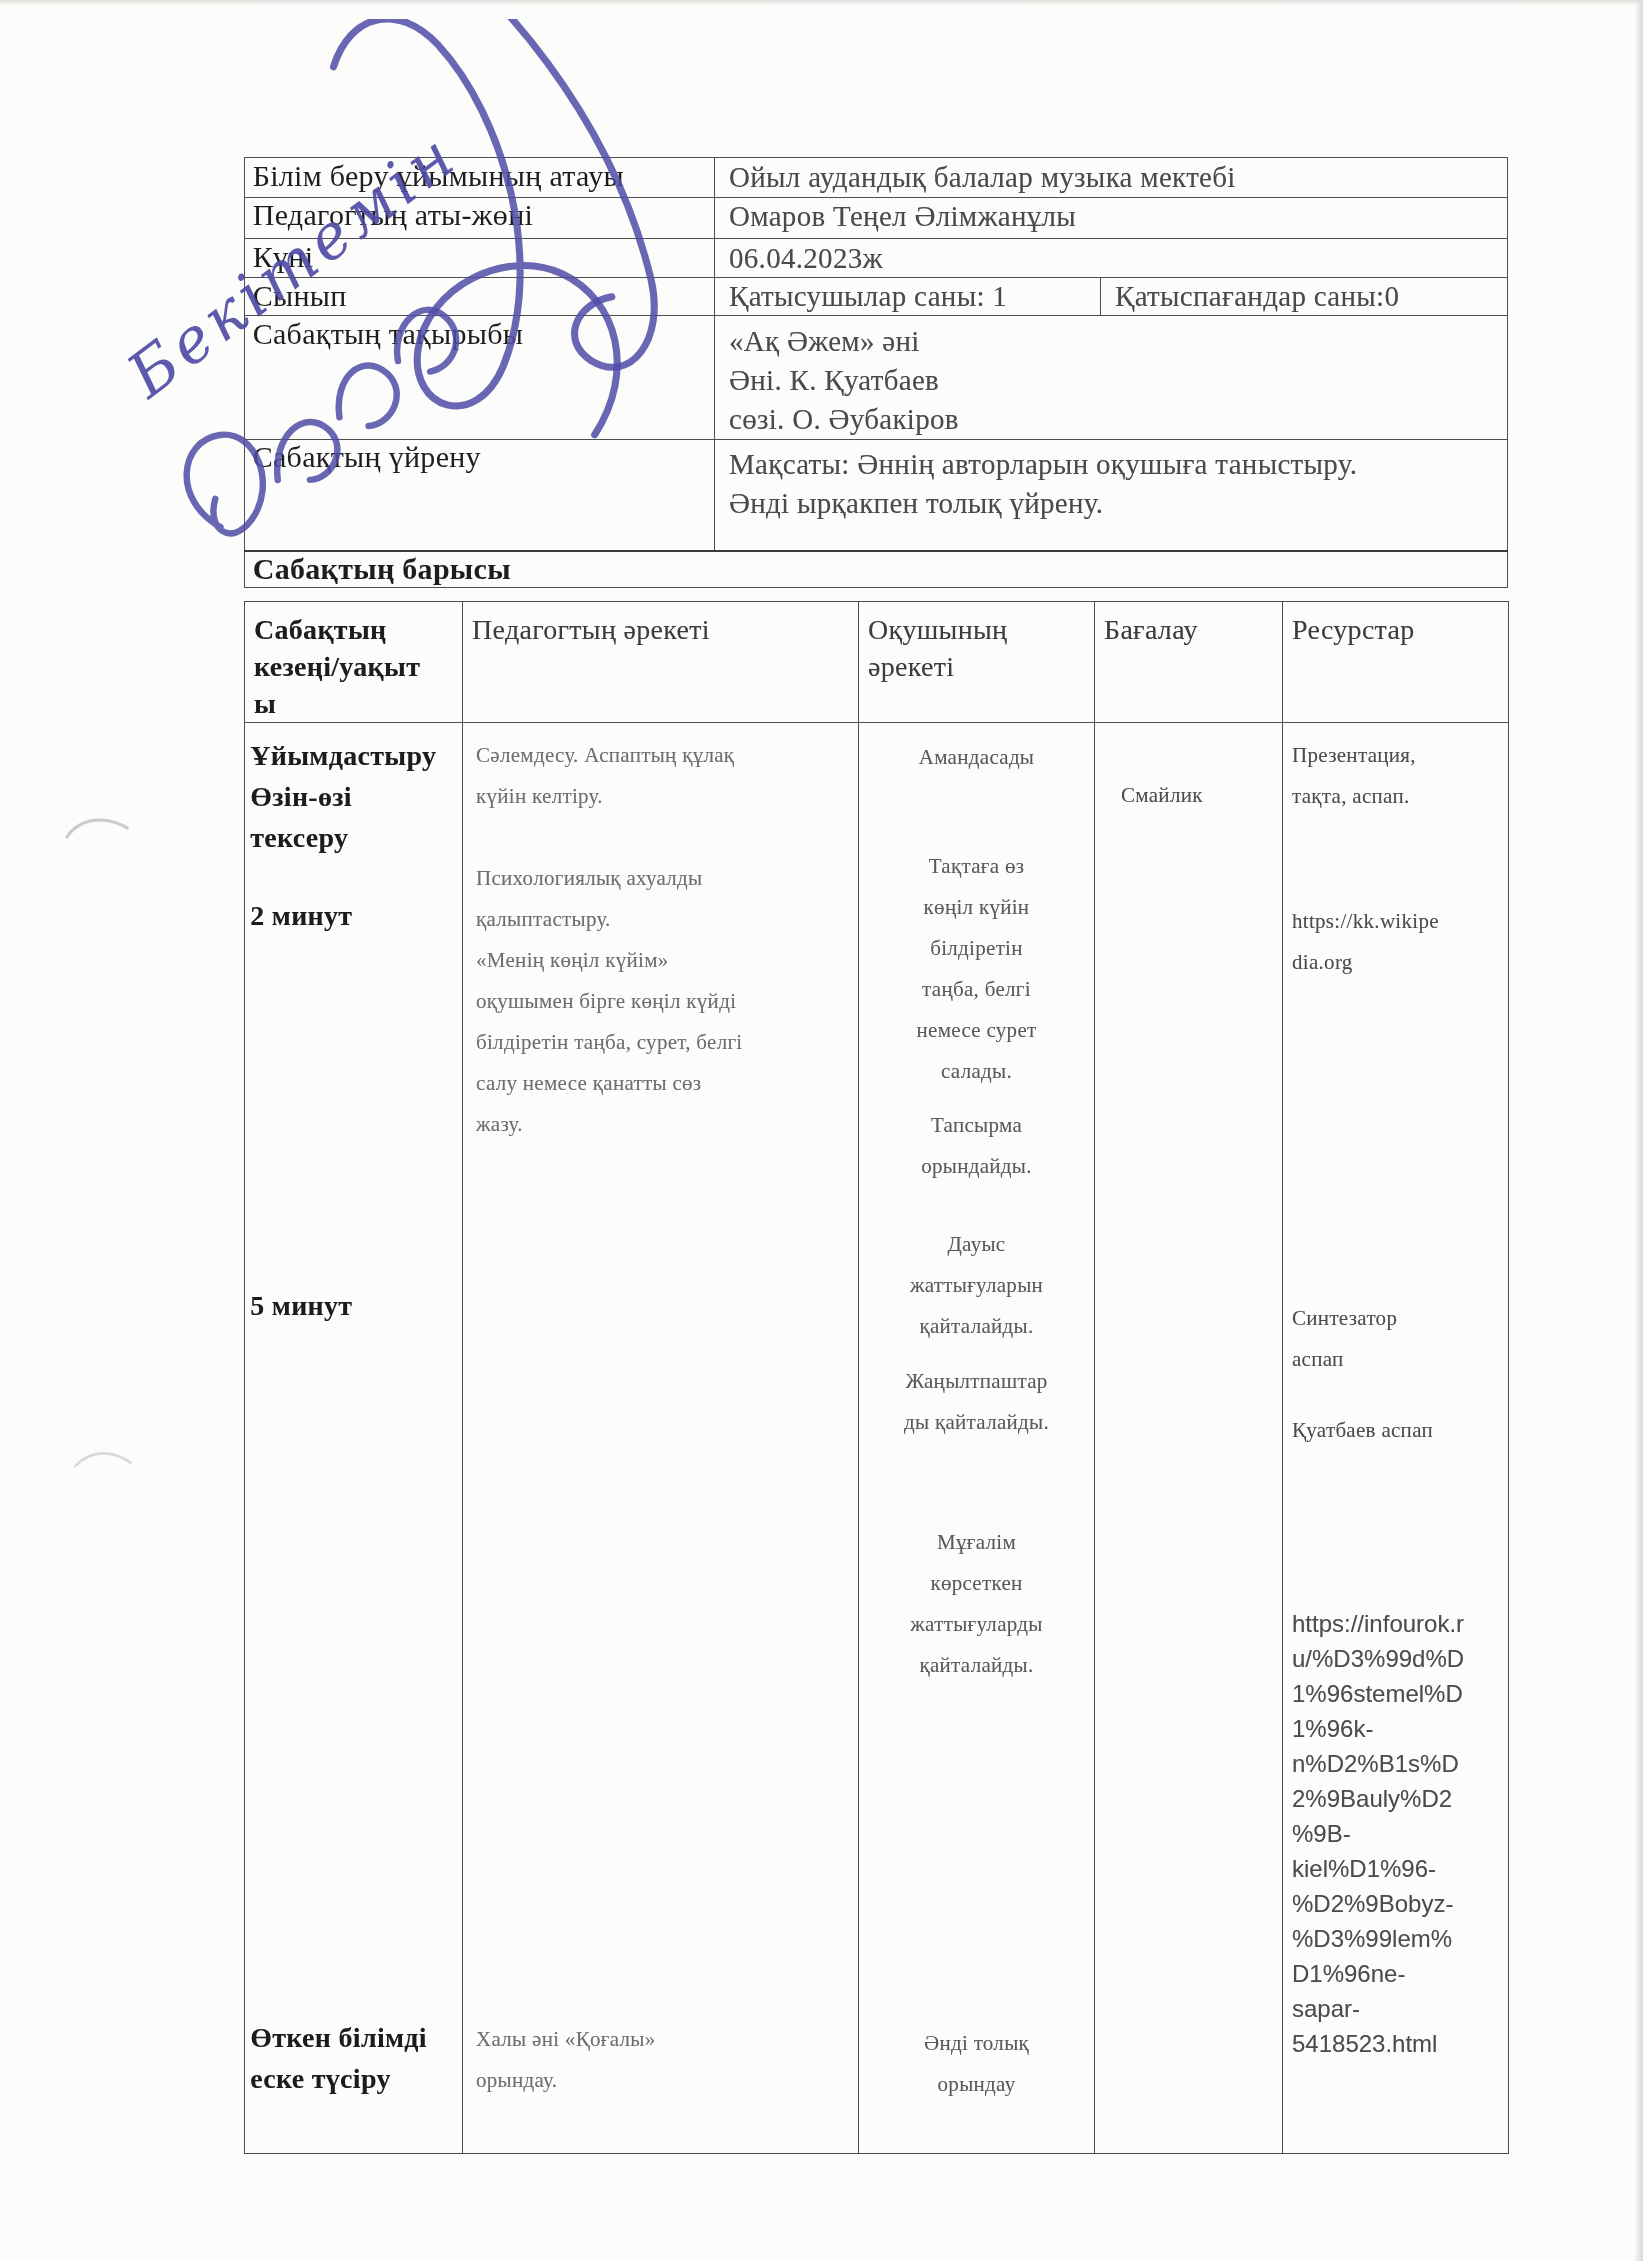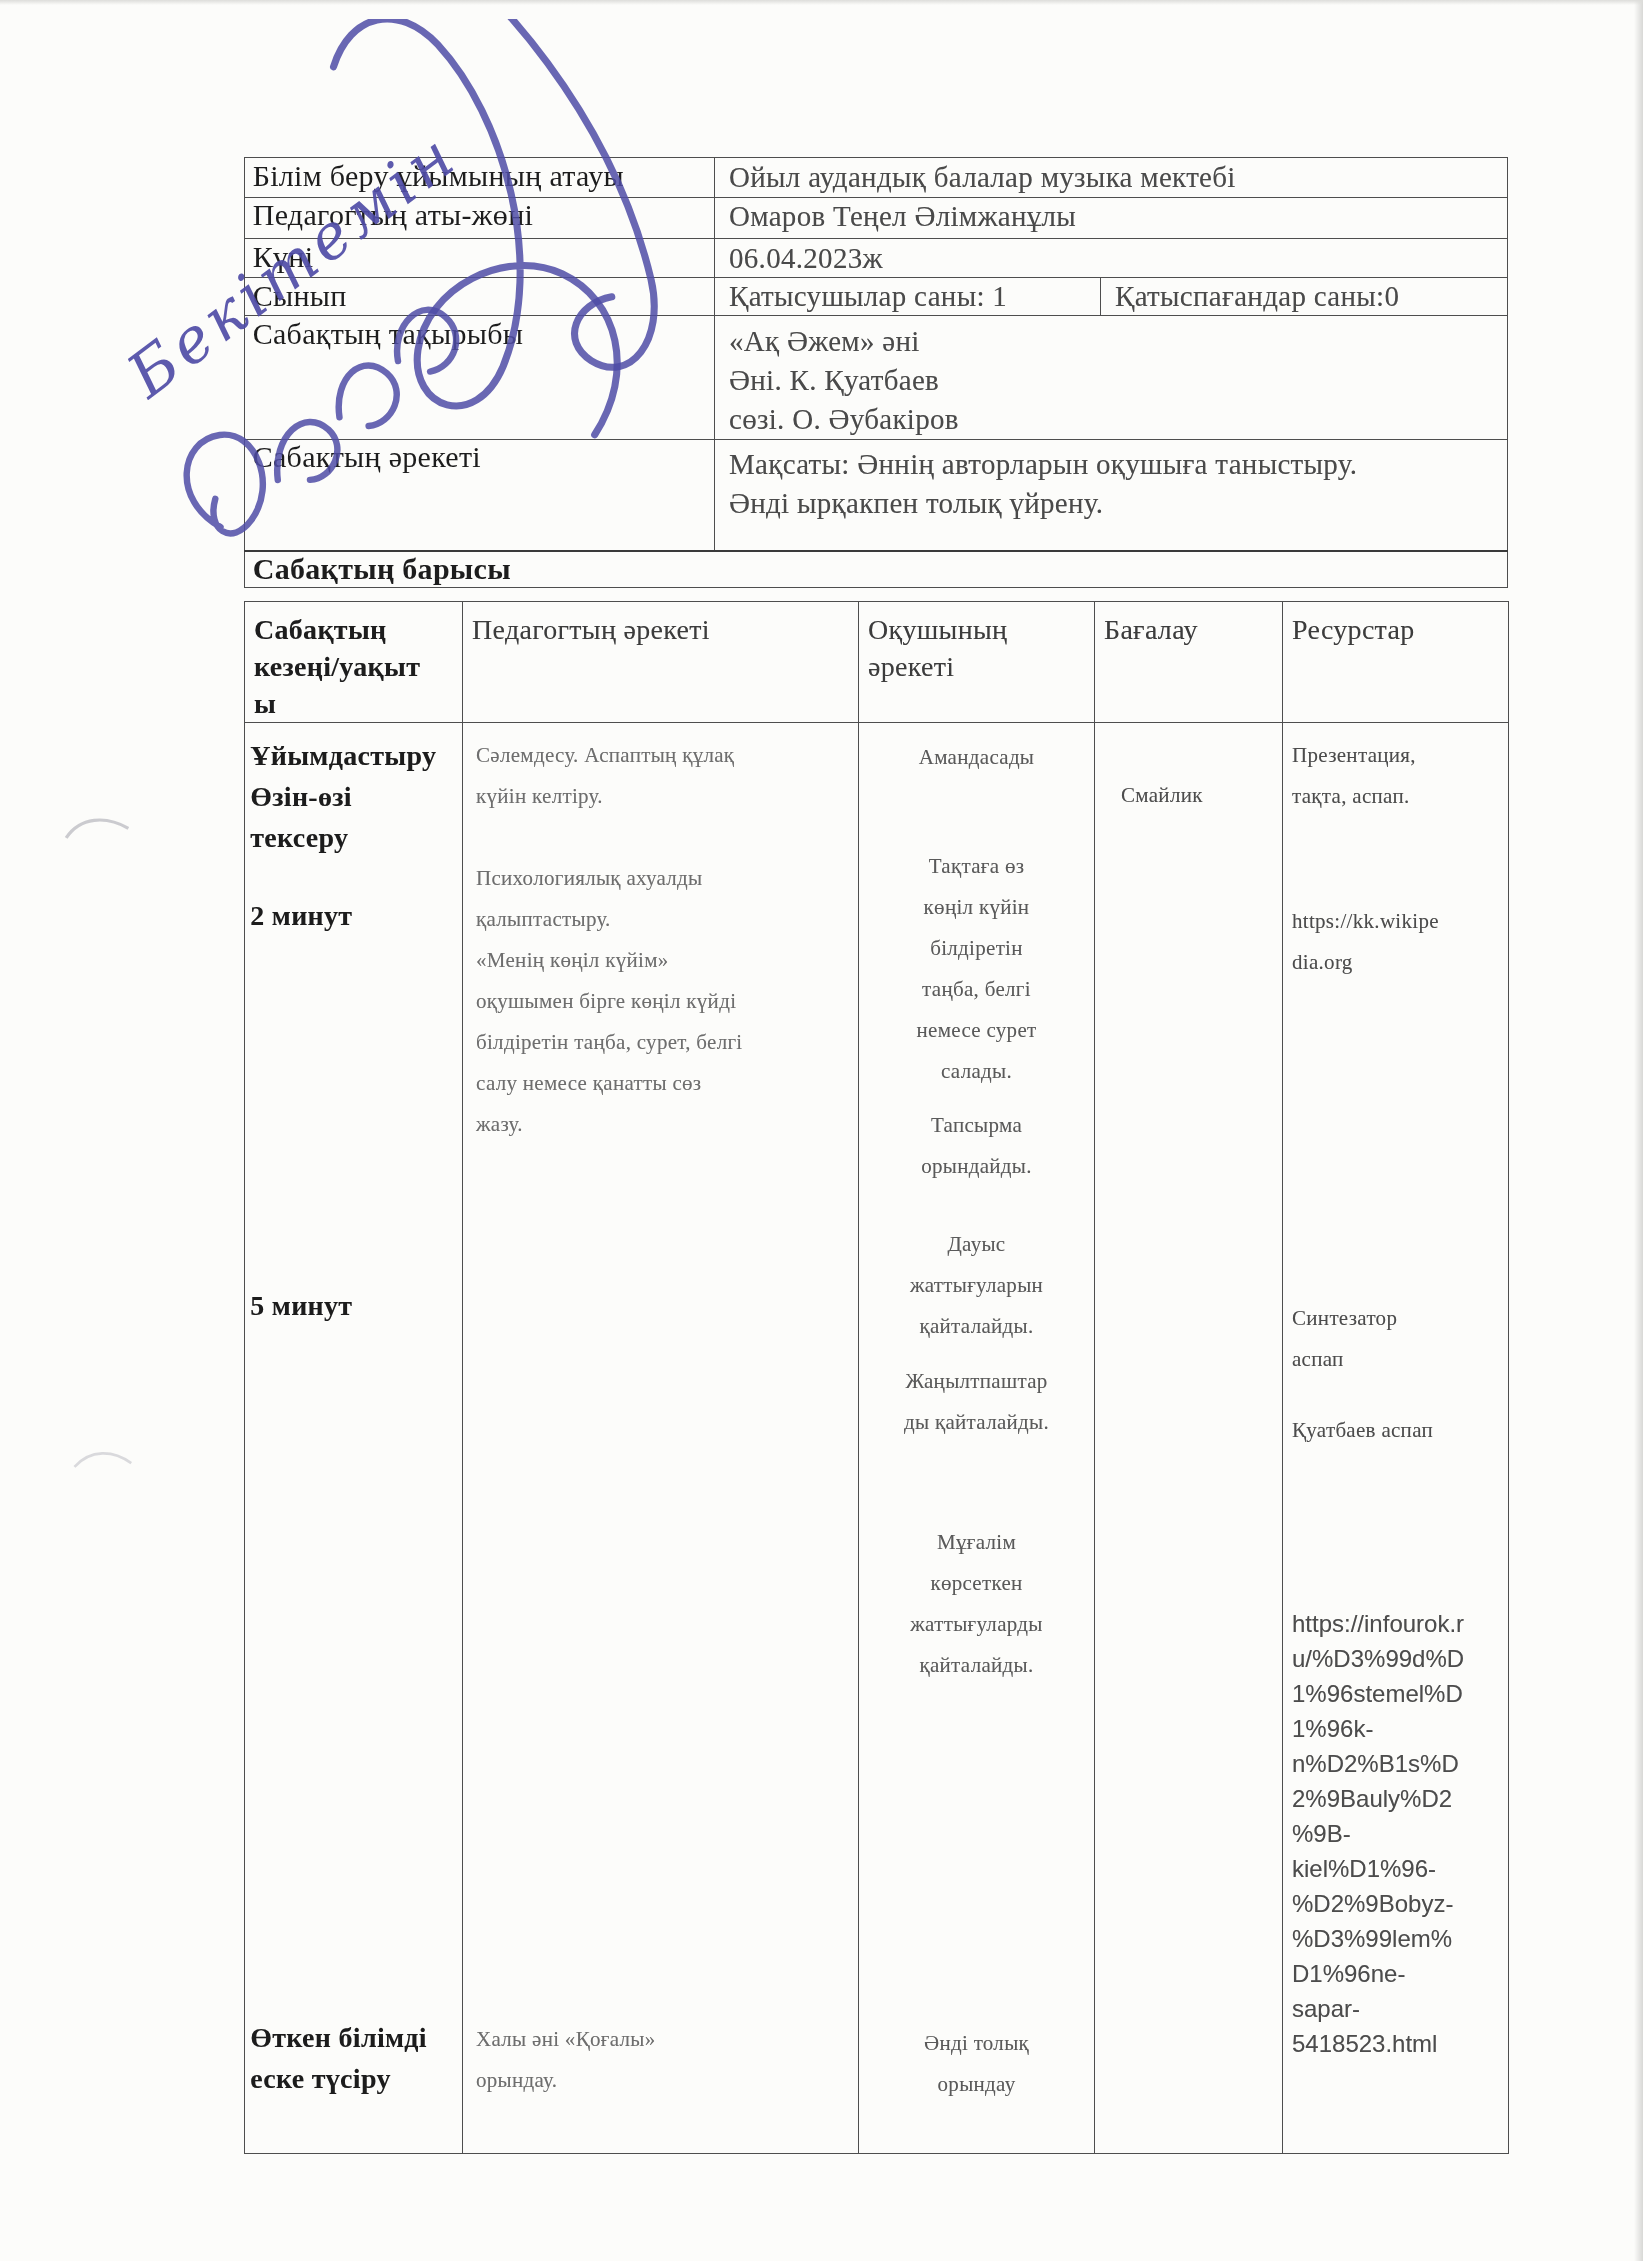--- a/index.html
+++ b/index.html
@@ -138,21 +138,21 @@
       <td class="val">Қатысушылар саны: 1</td>
       <td class="val">Қатыспағандар саны:0</td>
     </tr>
     <tr class="r6">
       <td class="lbl">Сабақтың тақырыбы</td>
       <td class="val multi" colspan="2">«Ақ Әжем» әні
 Әні. К. Қуатбаев
 сөзі. О. Әубакіров</td>
     </tr>
     <tr class="r7">
-      <td class="lbl">Сабақтың әрекеті</td>
+      <td class="lbl">Сабақтың үйрену</td>
       <td class="val multi" colspan="2">Мақсаты: Әннің авторларын оқушыға таныстыру.
 Әнді ырқакпен толық үйрену.</td>
     </tr>
     <tr class="r8">
       <td class="section-title" colspan="3">Сабақтың барысы</td>
     </tr>
   </tbody>
     </table>
 
   <table class="lesson">

